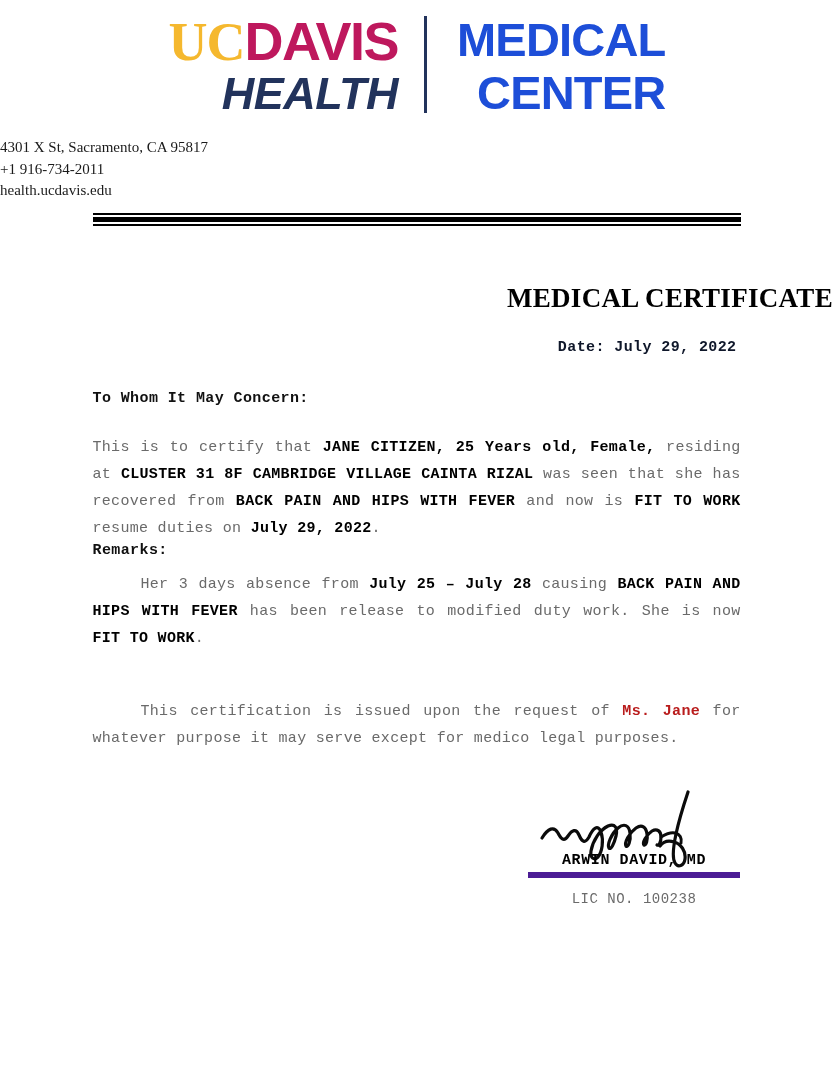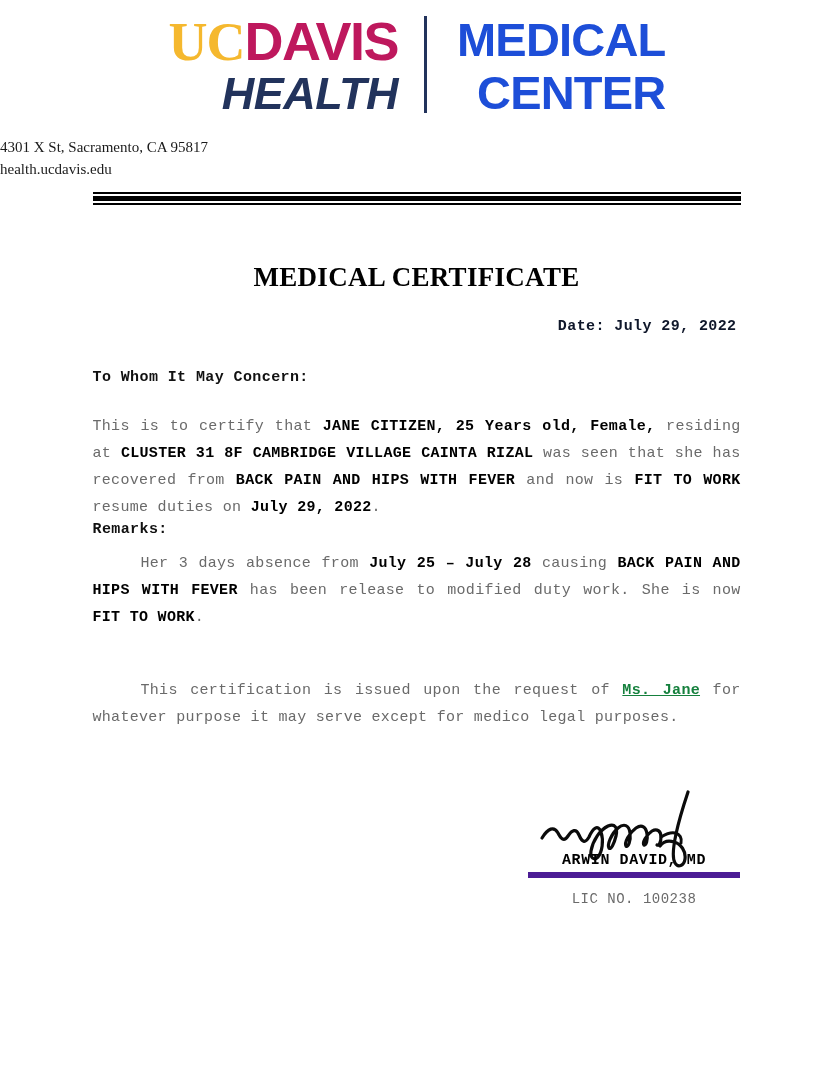--- a/index.html
+++ b/index.html
@@ -121,21 +121,21 @@
     height: 2px;
     background: #ffffff;
   }
   .rule-thick {
     height: 5px;
     background: #000000;
   }
 
   
   .doc-title {
-    text-align: center;
+    text-align: right;
     font-family: "Liberation Serif", "DejaVu Serif", serif;
     font-weight: bold;
     font-size: 27px;
     letter-spacing: 0.3px;
     color: #000000;
     margin-top: 57px;
   }
 
   
   .body-area {
@@ -167,23 +167,22 @@
     text-justify: inter-word;
     letter-spacing: 0.3px;
     margin: 0;
   }
   .para.first { margin-top: 27px; }
   .para b, .para strong {
     color: #000000;
     font-weight: bold;
   }
   .para .u {
-    color: #15803d;
-    font-weight: bold;
-    text-decoration: underline;
+    color: #b91c1c;
+    font-weight: bold;
   }
   .indent { display: inline-block; width: 48px; }
 
   .remarks-label {
     font-size: 15px;
     font-weight: bold;
     color: #111111;
     letter-spacing: 0.4px;
     margin-top: 0px;
   }
@@ -245,20 +244,21 @@
 
     <div class="lh-right">
       <div class="mc-line">MEDICAL</div>
       <div class="mc-line mc-line2">CENTER</div>
     </div>
 
   </div>
 
   <div class="address">
     <div>4301 X St, Sacramento, CA 95817</div>
+    <div>+1 916-734-2011</div>
     <div>health.ucdavis.edu</div>
   </div>
 
   <div class="rule-wrap">
     <div class="rule-thin"></div>
     <div class="rule-gap"></div>
     <div class="rule-thick"></div>
     <div class="rule-gap"></div>
     <div class="rule-thin"></div>
   </div>

